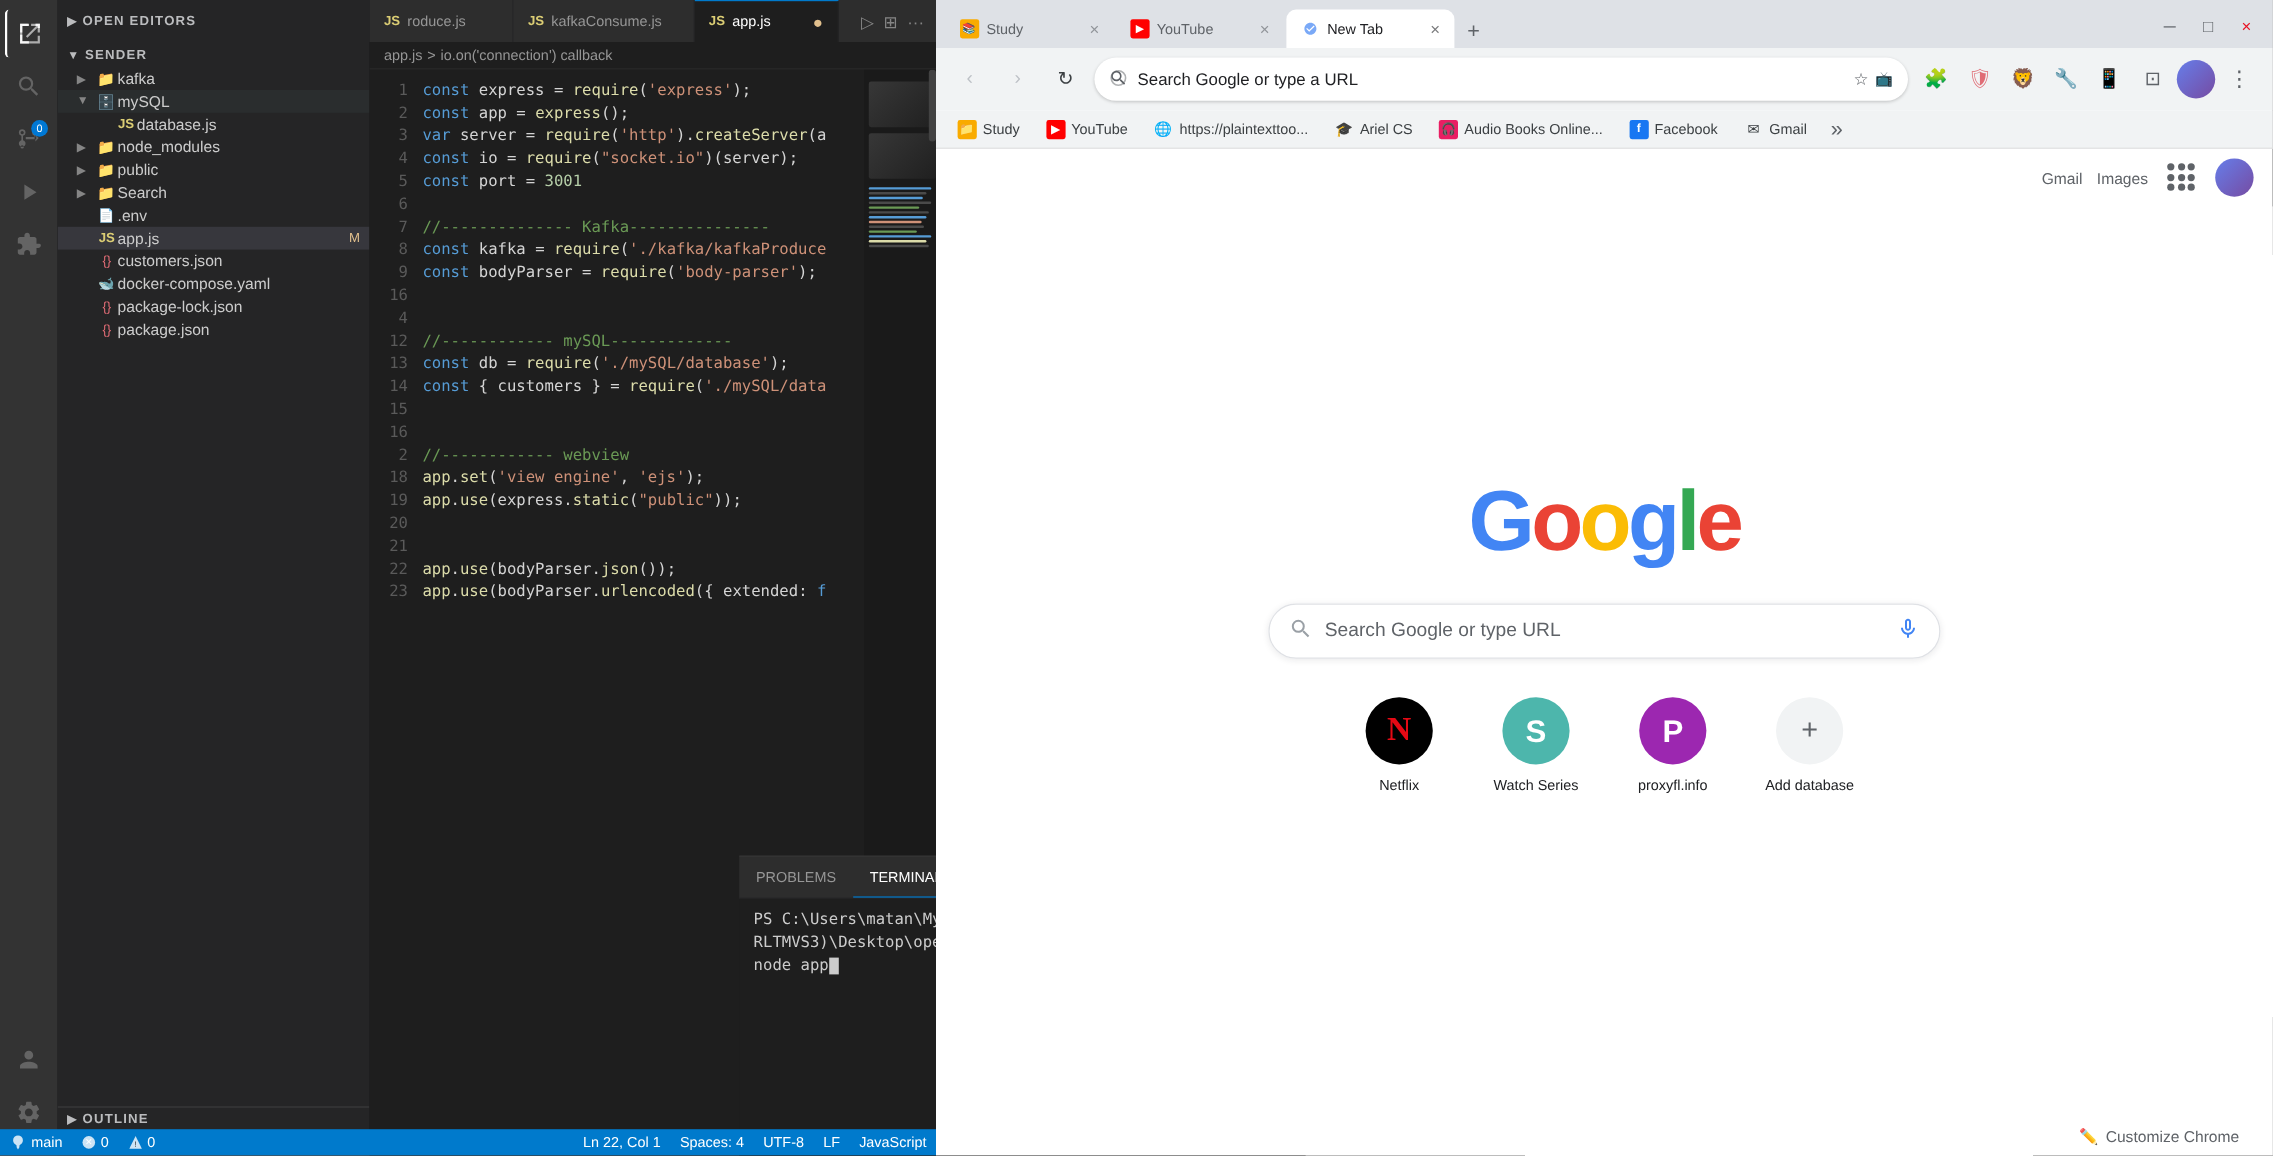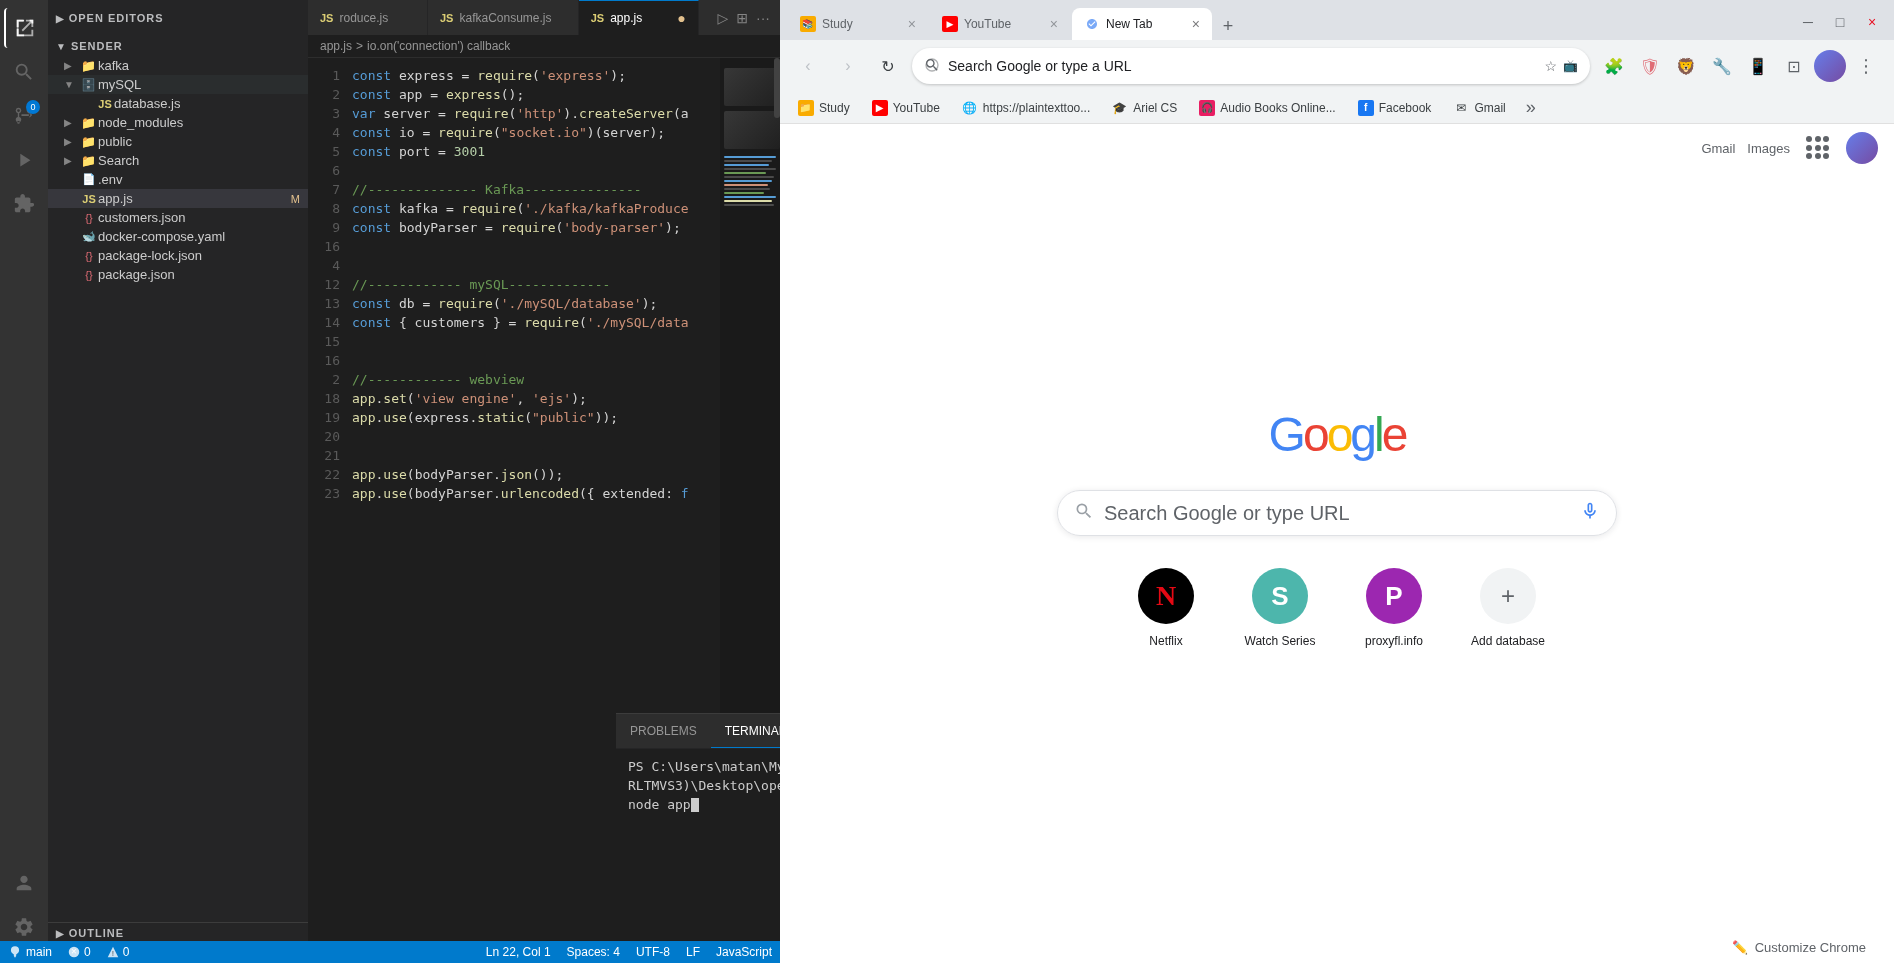--- a/index.html
+++ b/index.html
@@ -105,28 +105,28 @@
     .omnibar-icon { width: 32px; height: 32px; border-radius: 50%; display: flex; align-items: center; justify-content: center; cursor: pointer; color: #5f6368; font-size: 16px; }
 
     
     #bookmarks-bar { background: #f1f3f4; height: 32px; display: flex; align-items: center; padding: 0 8px; gap: 2px; border-bottom: 1px solid #e0e0e0; overflow: hidden; }
     .bookmark { display: flex; align-items: center; padding: 4px 10px; border-radius: 4px; font-size: 12px; color: #3c4043; cursor: pointer; gap: 5px; white-space: nowrap; }
     .bookmark .bm-icon { width: 16px; height: 16px; border-radius: 2px; display: flex; align-items: center; justify-content: center; font-size: 11px; flex-shrink: 0; }
     .bookmarks-more { display: flex; align-items: center; padding: 4px 6px; cursor: pointer; color: #5f6368; font-size: 18px; margin-left: 2px; }
 
     
     #newtab-content { flex: 1; display: flex; flex-direction: column; align-items: center; justify-content: center; background: #ffffff; padding-bottom: 80px; }
-    #google-logo { font-size: 48px; font-weight: 400; letter-spacing: -3px; margin-bottom: 28px; user-select: none; }
+    #google-logo { font-size: 71px; font-weight: 700; letter-spacing: -3px; margin-bottom: 28px; user-select: none; }
     .g-blue { color: #4285f4; }
     .g-red { color: #ea4335; }
     .g-yellow { color: #fbbc05; }
     .g-green { color: #34a853; }
     #search-box { width: 560px; height: 46px; border-radius: 24px; border: 1px solid #dfe1e5; display: flex; align-items: center; padding: 0 16px; gap: 10px; box-shadow: 0 1px 6px rgba(32,33,36,0.1); font-size: 16px; color: #9aa0a6; cursor: text; }
     #search-box .search-icon-svg { color: #9aa0a6; font-size: 18px; }
-    #search-box .search-input-text { flex: 1; color: #5f6368; font-size: 20px; }
+    #search-box .search-input-text { flex: 1; color: #5f6368; font-size: 16px; }
     #search-box .mic-icon { color: #4285f4; font-size: 18px; }
 
     
     #shortcuts { display: flex; gap: 18px; margin-top: 32px; }
     .shortcut { display: flex; flex-direction: column; align-items: center; gap: 10px; cursor: pointer; width: 96px; }
     .shortcut-icon-wrap { width: 56px; height: 56px; border-radius: 50%; background: #f1f3f4; display: flex; align-items: center; justify-content: center; font-size: 22px; transition: background 0.1s; }
     .shortcut-label { font-size: 12px; color: #202124; text-align: center; }
     .add-shortcut-icon { color: #5f6368; font-size: 24px; }
 
     

